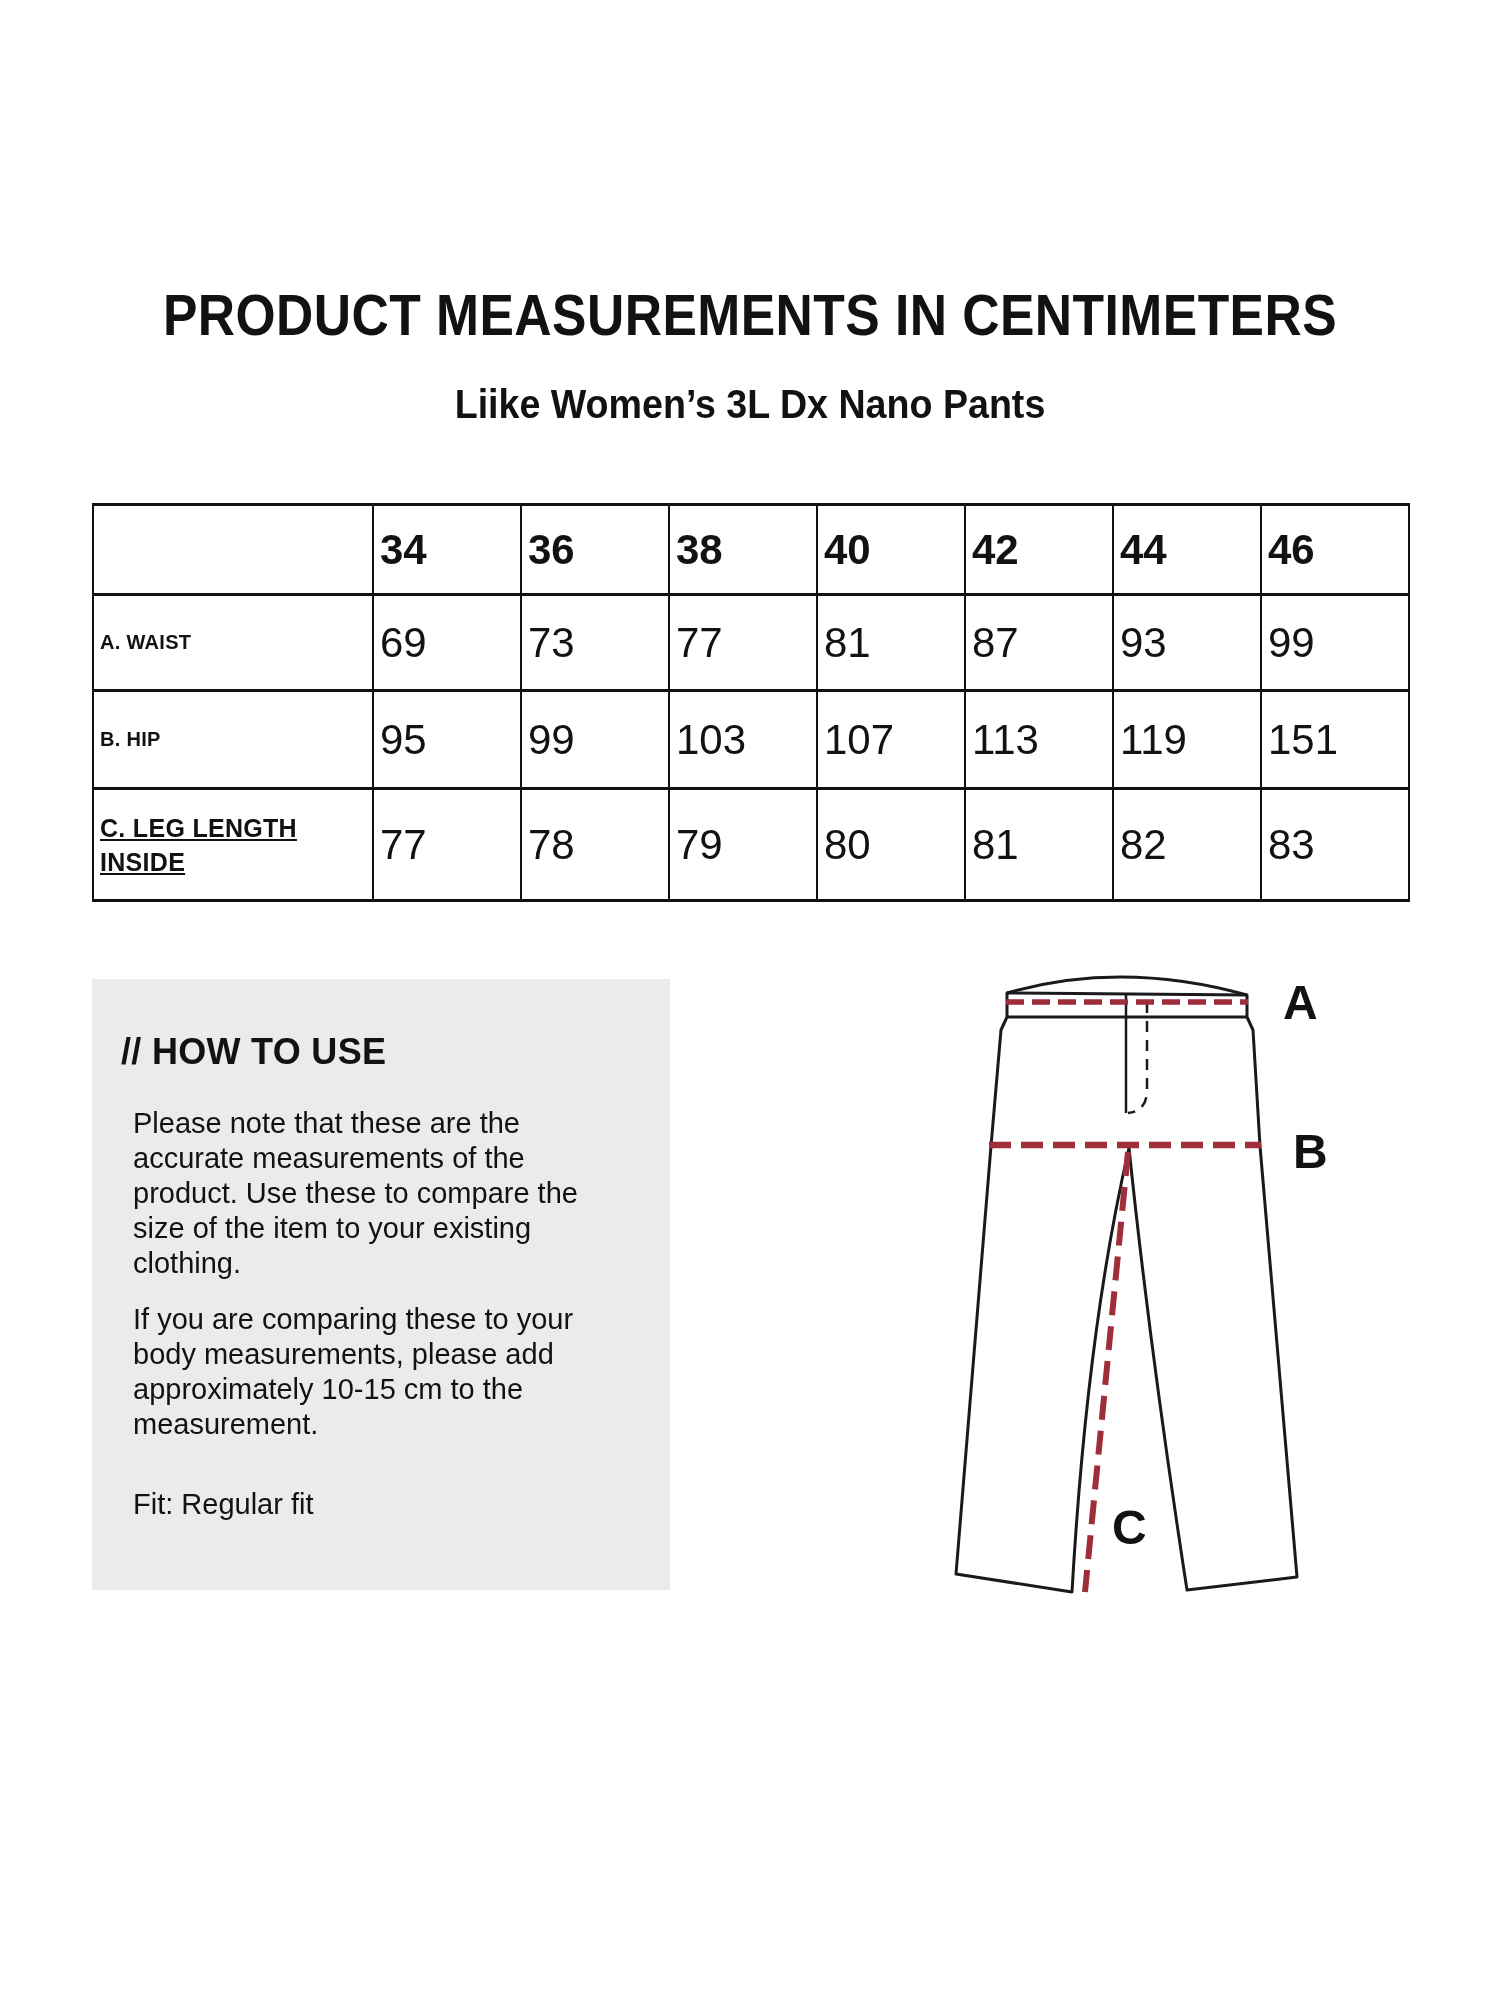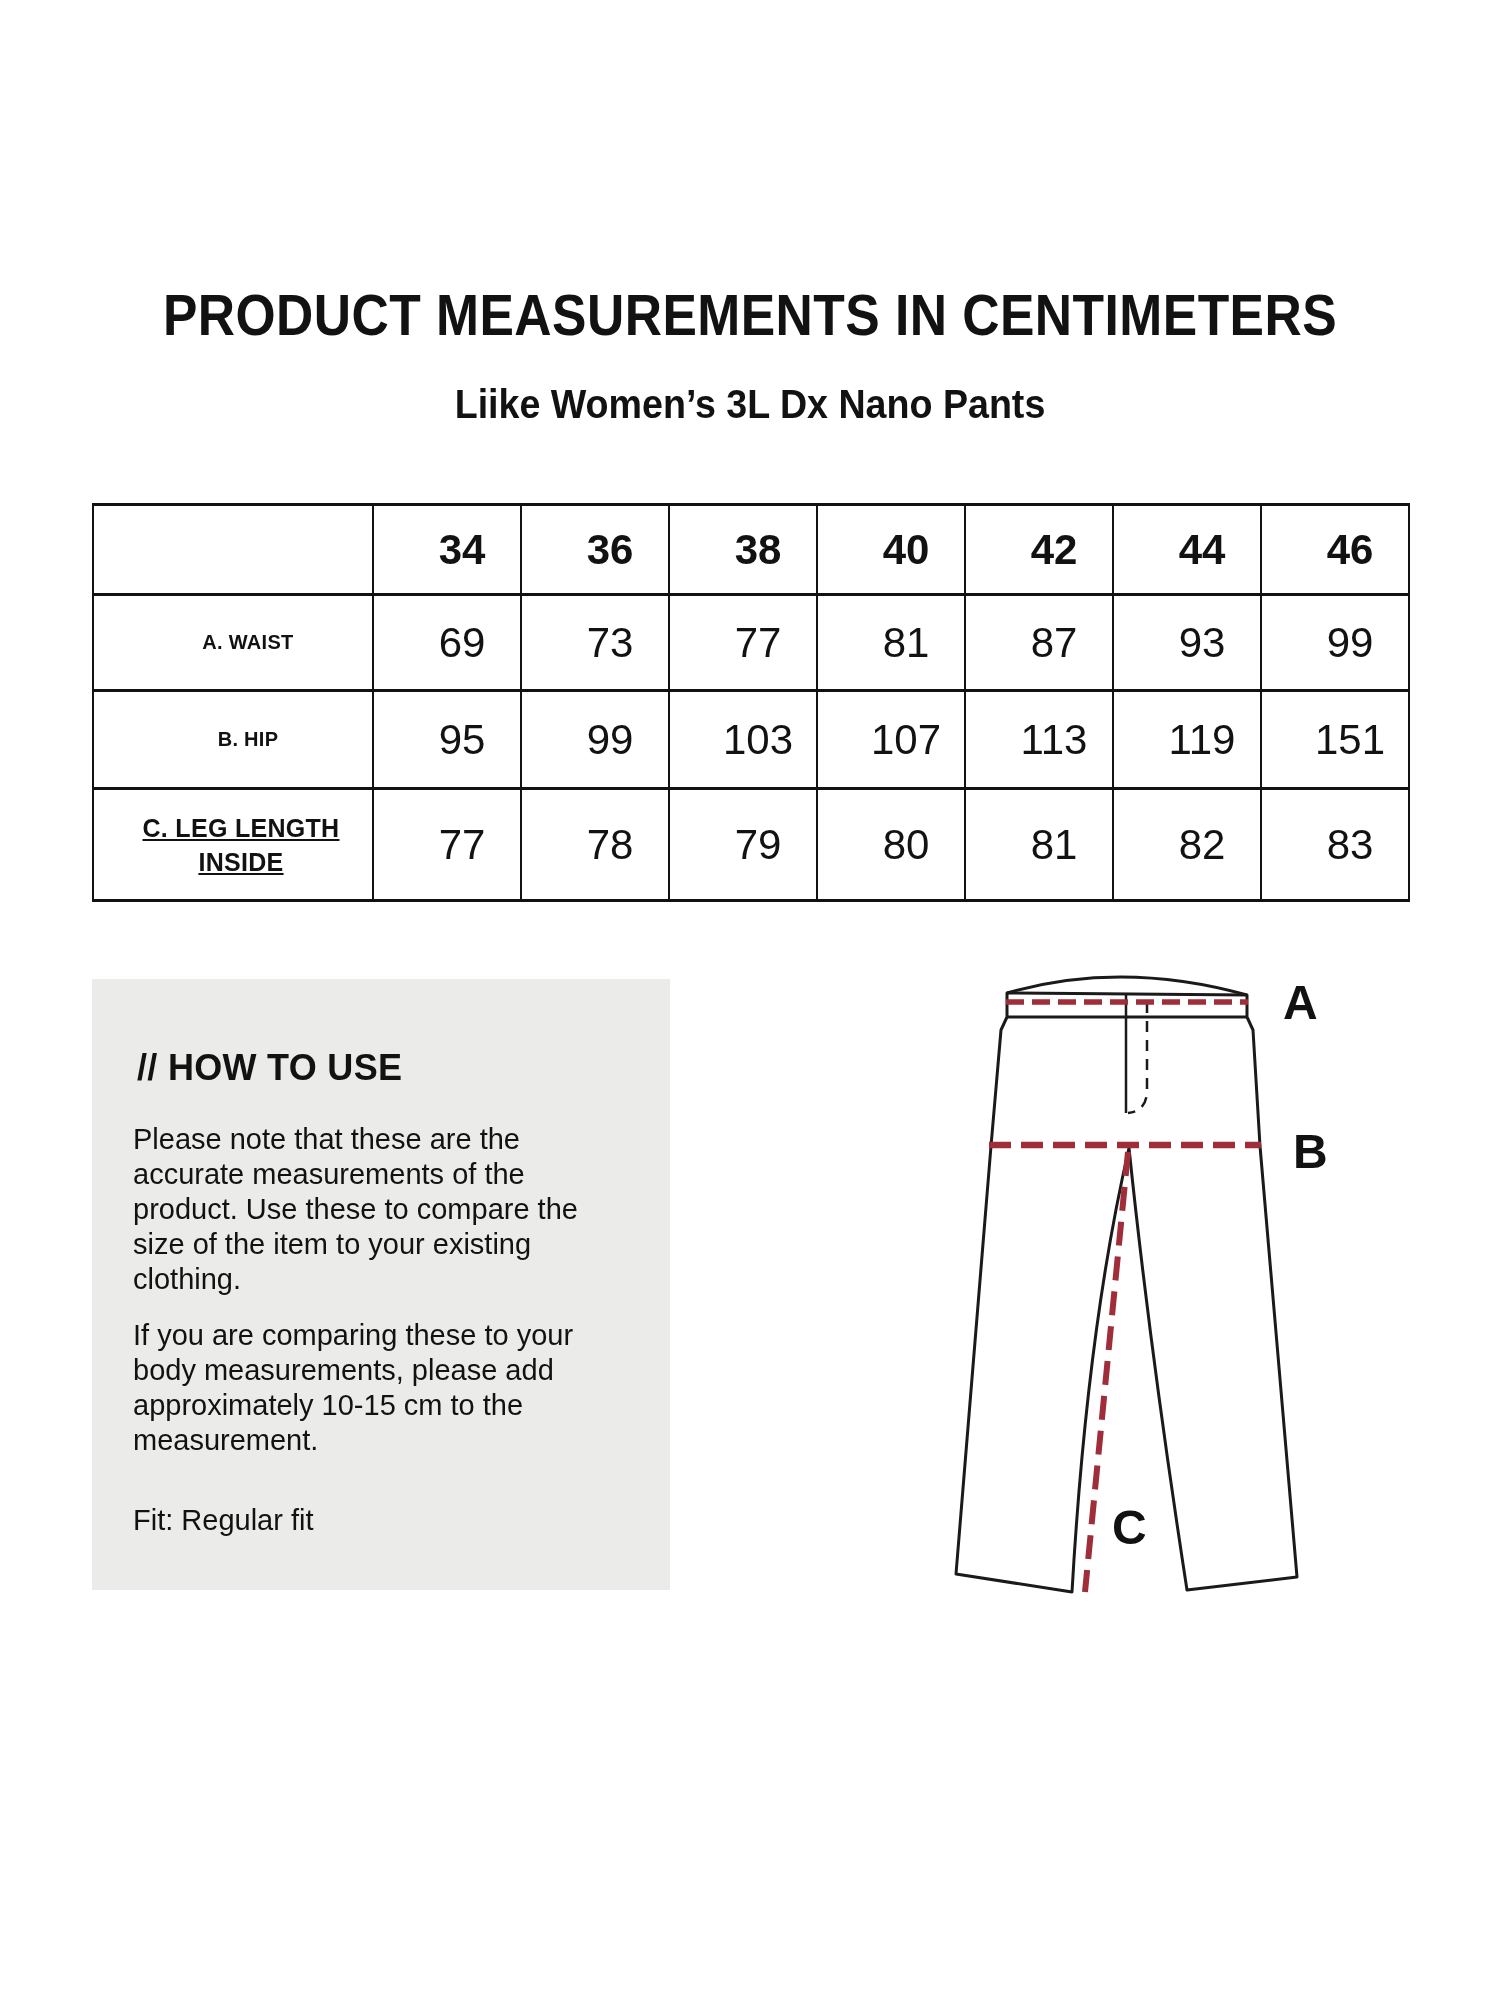--- a/index.html
+++ b/index.html
@@ -16,36 +16,36 @@
     position:absolute;left:0;right:0;top:381px;text-align:center;
     font-size:40px;line-height:46px;font-weight:bold;
     transform:scaleX(.94);transform-origin:center;white-space:nowrap;
   }
   table.mtable{
     position:absolute;left:92px;top:503px;width:1316px;
     border-collapse:collapse;table-layout:fixed;
   }
   .mtable td,.mtable th{
     border:2px solid #121212;border-top-width:3px;border-bottom-width:3px;
-    vertical-align:middle;text-align:center;padding:0 0 0 30px;
+    vertical-align:middle;text-align:left;padding:0 0 0 6px;
     font-size:42px;overflow:hidden;
   }
   .mtable th{font-weight:bold;}
   .mtable td.rowlabel{font-size:20px;font-weight:bold;letter-spacing:.3px;}
   .mtable td.rowlabel.small{font-size:25px;line-height:34px;padding-right:14px;text-decoration:underline;}
   .mtable td.val{font-weight:normal;}
   tr.r-head{height:90px;}
   tr.r-a{height:96px;}
   tr.r-b{height:98px;}
   tr.r-c{height:112px;}
   .panel{
     position:absolute;left:92px;top:979px;width:578px;height:611px;
     background:#ebecea;box-sizing:border-box;padding:51px 20px 0 29px;
   }
-  .panel-heading{font-size:36px;line-height:44px;font-weight:bold;letter-spacing:.3px;margin:16px;}
+  .panel-heading{font-size:36px;line-height:44px;font-weight:bold;letter-spacing:.3px;margin:0;}
   .panel-para{font-size:29px;line-height:35px;margin:12px;white-space:pre-line;}
   .p1{margin-top:32px;}
   .p2{margin-top:21px;}
   .fit{margin-top:45px;}
   .diagram-svg{position:absolute;left:930px;top:950px;width:420px;height:660px;}
   .measure-label{
     position:absolute;font-size:48px;line-height:48px;font-weight:bold;color:#121212;
   }
   .lab-a{left:1283px;top:979px;}
   .lab-b{left:1293px;top:1128px;}

